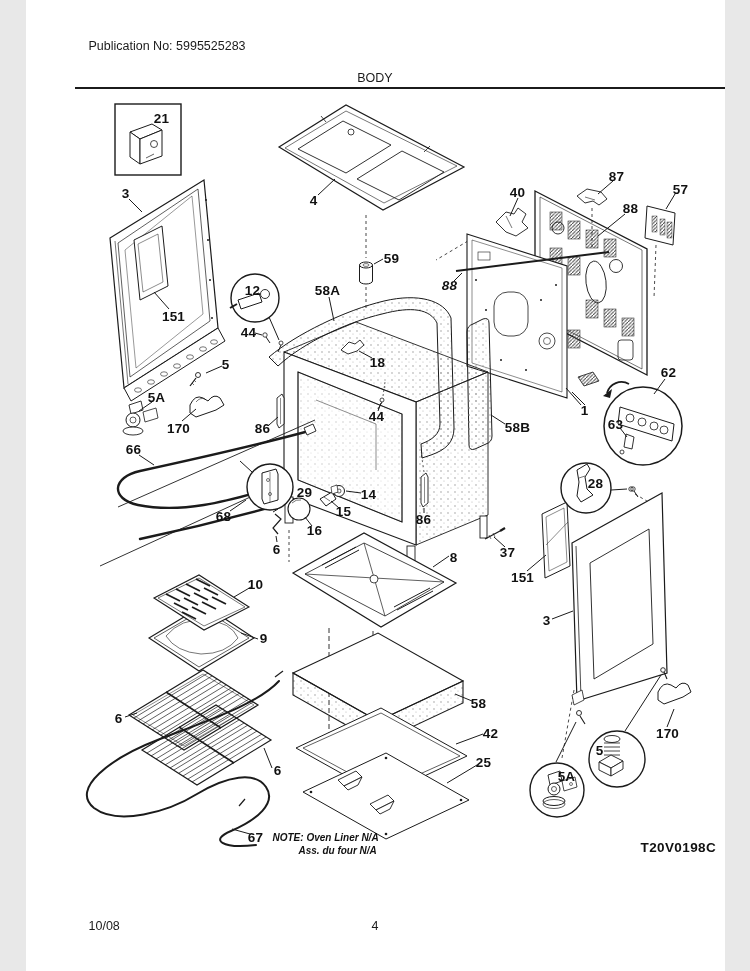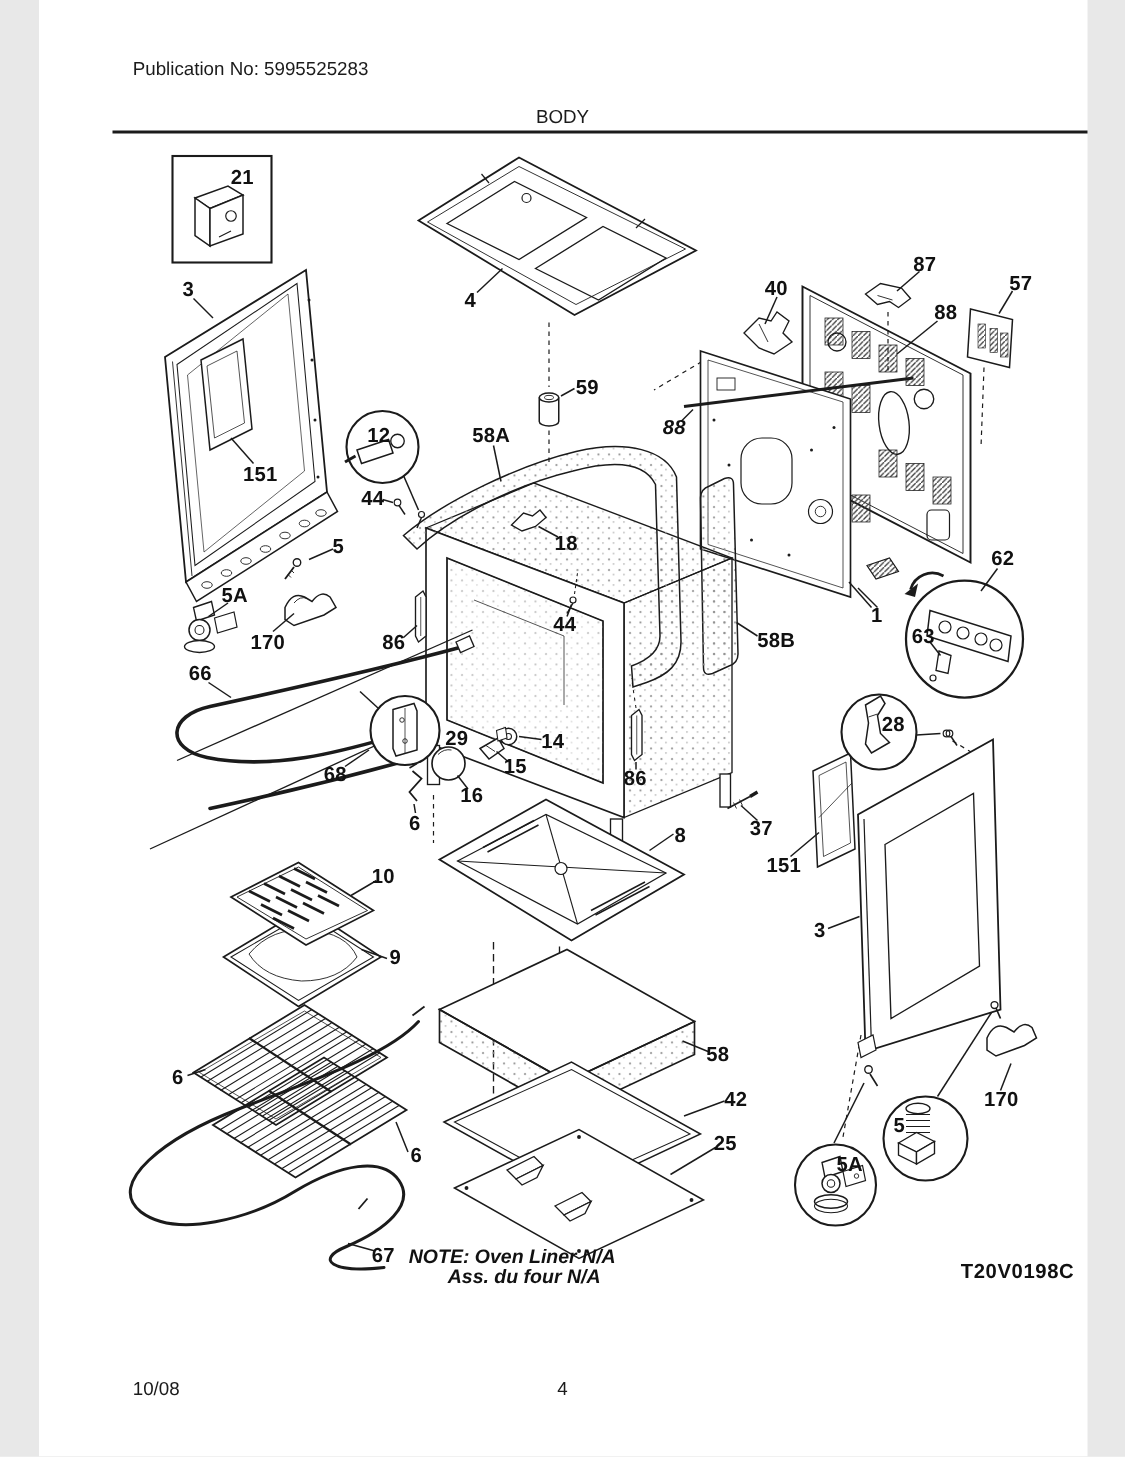--- a/index.html
+++ b/index.html
@@ -12,21 +12,21 @@
   .hdr-text{font-size:12.5px;color:#1b1b1b;white-space:nowrap;}
   .center-line{left:0;right:0;text-align:center;}
   .rule{background:#1b1b1b;height:2px;}
   #art{position:absolute;left:0;top:0;}
   .callout{
     position:absolute;transform:translate(-50%,-50%);
     font-size:13.5px;font-weight:bold;letter-spacing:.2px;color:#111;
     white-space:nowrap;
   }
   .note{
-    font-size:13px;font-weight:bold;font-style:italic;line-height:12.5px;color:#111;
+    font-size:10px;font-weight:bold;font-style:italic;line-height:12.5px;color:#111;
   }
   .note .l2{padding-left:26px;}
   .diag-code{font-size:13.5px;font-weight:bold;letter-spacing:.4px;color:#111;}
 </style>
 </head>
 <body>
 
 <div class="page">
 
   <div class="abs hdr-text" style="left:63px;top:39px;">Publication No: 5995525283</div>

